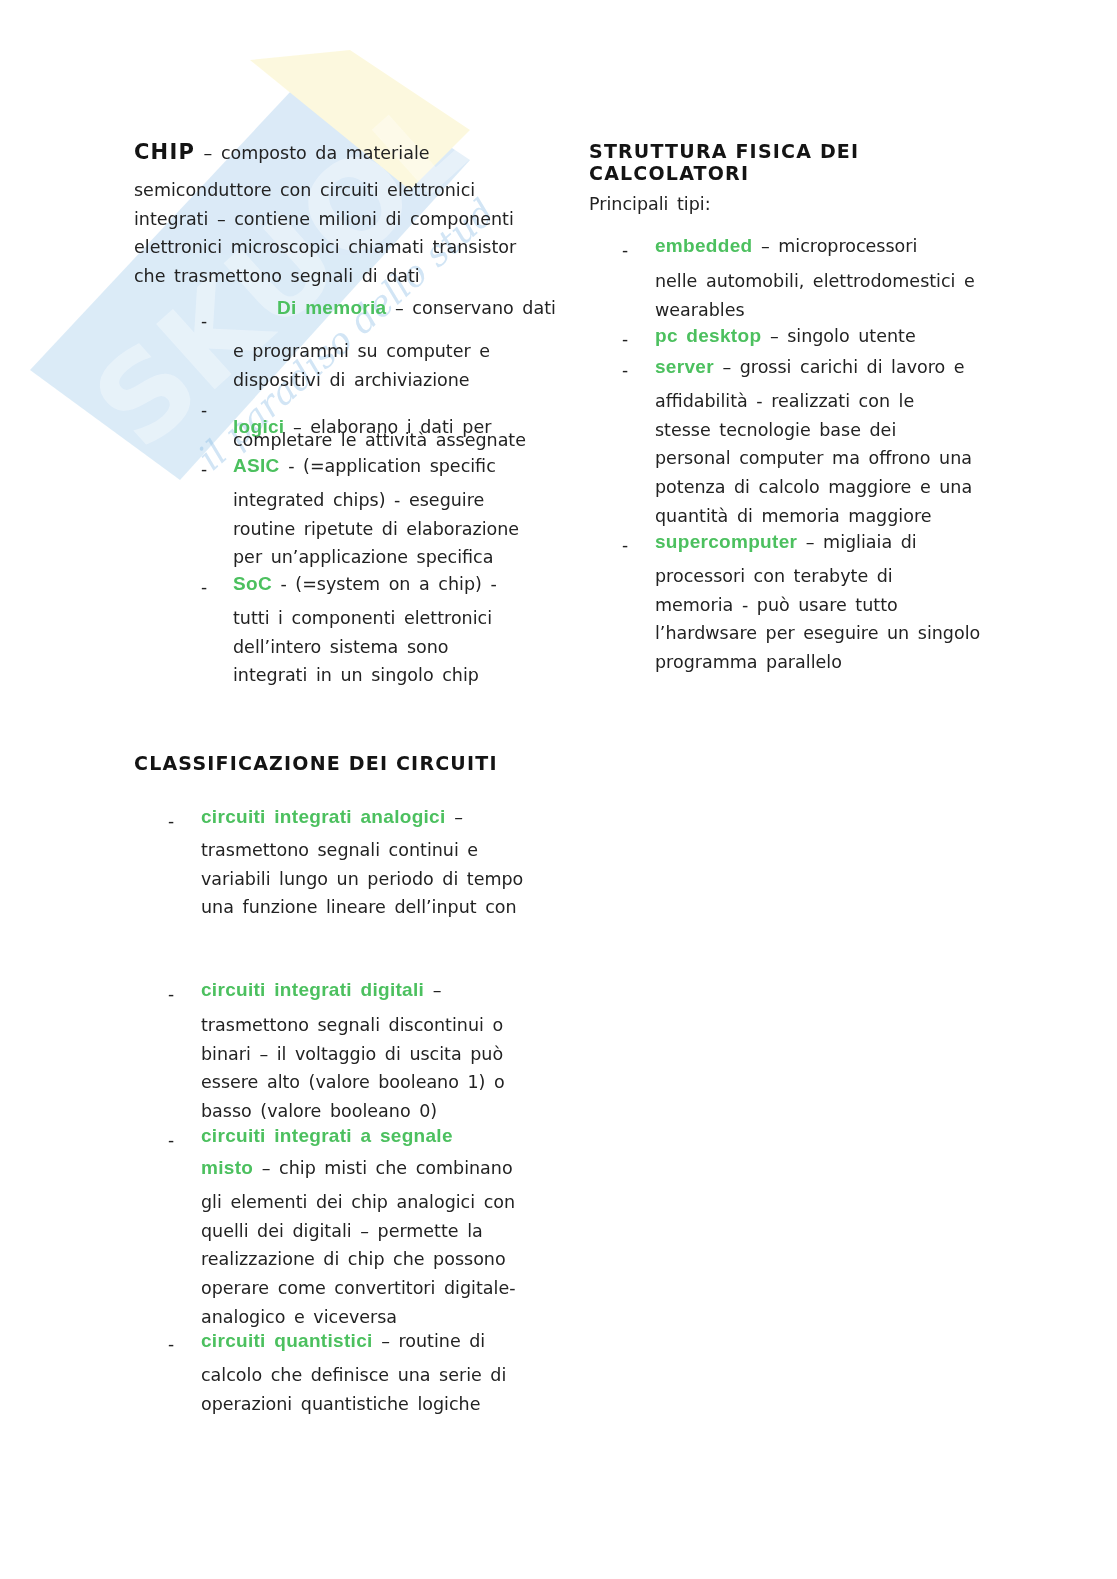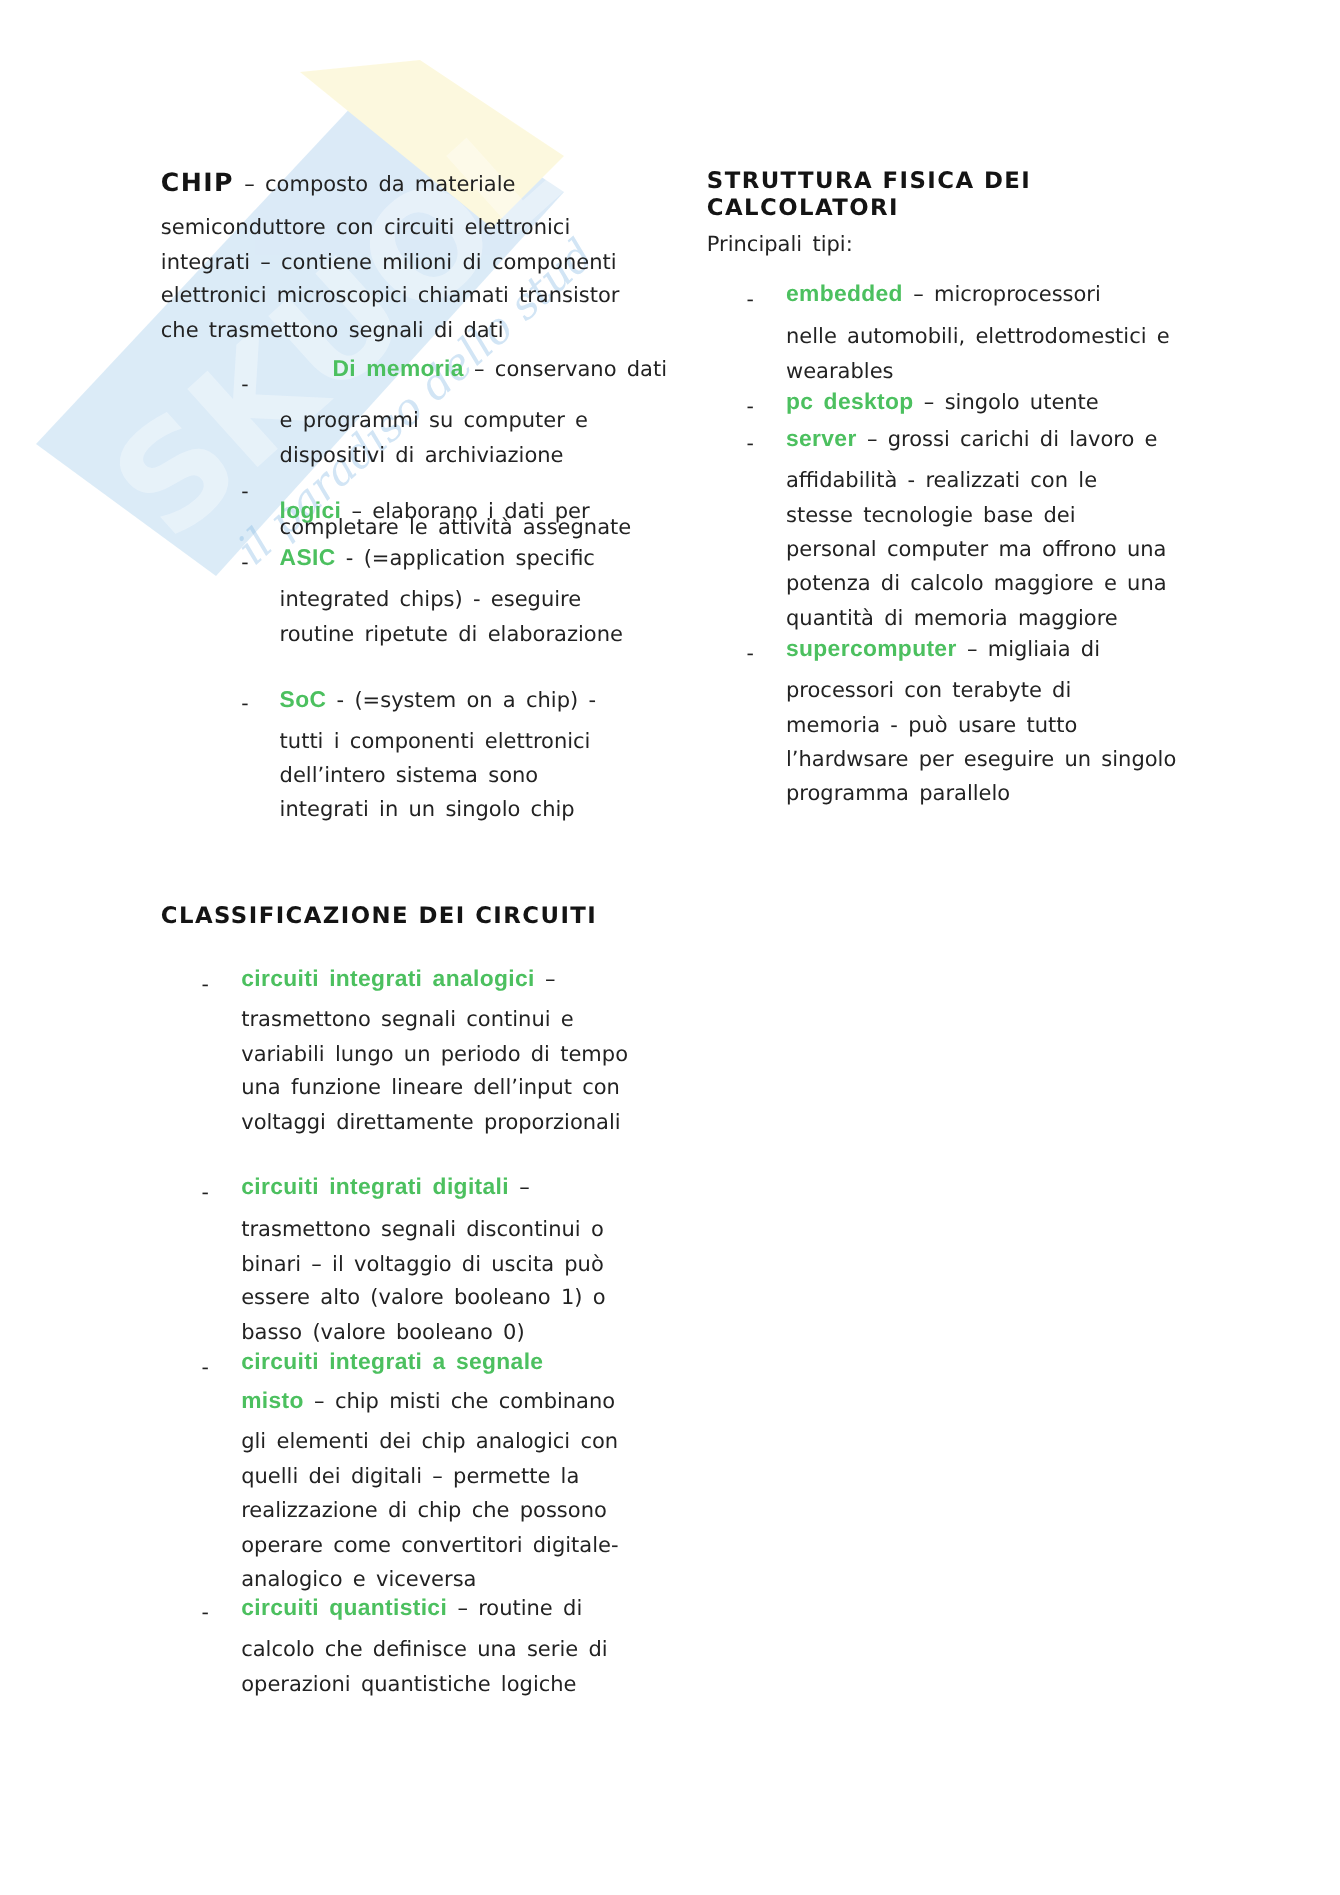--- a/index.html
+++ b/index.html
@@ -60,20 +60,21 @@
       <span class="line">completare  le attività  assegnate</span>
     </div>
 
     <span class="dash" style="left:201px; top:459px;">-</span>
     <div class="row" style="left:233px; top:455px;">
       <span class="g">ASIC</span><span> - (=application  specific</span>
     </div>
     <div class="text" style="left:233px; top:486px;">
       <span class="line">integrated  chips)  - eseguire</span>
       <span class="line">routine ripetute di elaborazione</span>
+      <span class="line">per un’applicazione  specifica</span>
     </div>
 
     <span class="dash" style="left:201px; top:577px;">-</span>
     <div class="row" style="left:233px; top:573px;">
       <span class="g">SoC</span><span> - (=system on a chip) -</span>
     </div>
     <div class="text" style="left:233px; top:604px;">
       <span class="line">tutti i componenti  elettronici</span>
       <span class="line">dell’intero  sistema  sono</span>
       <span class="line">integrati in un singolo chip</span>
@@ -126,21 +127,20 @@
     <div class="heading" style="left:134px; top:752px;">Classificazione dei circuiti</div>
 
     <span class="dash" style="left:168px; top:811px;">-</span>
     <div class="row" style="left:201px; top:806px;">
       <span class="g">circuiti integrati analogici</span><span> –</span>
     </div>
     <div class="text" style="left:201px; top:836px;">
       <span class="line">trasmettono  segnali continui e</span>
       <span class="line">variabili lungo un periodo di tempo</span>
       <span class="line">una funzione lineare dell’input con</span>
-      <span class="line">voltaggi direttamente  proporzionali</span>
     </div>
 
     <span class="dash" style="left:168px; top:984px;">-</span>
     <div class="row" style="left:201px; top:979px;">
       <span class="g">circuiti integrati digitali</span><span> –</span>
     </div>
     <div class="text" style="left:201px; top:1011px;">
       <span class="line">trasmettono  segnali discontinui  o</span>
       <span class="line">binari – il voltaggio di uscita può</span>
       <span class="line">essere alto (valore booleano  1) o</span>

